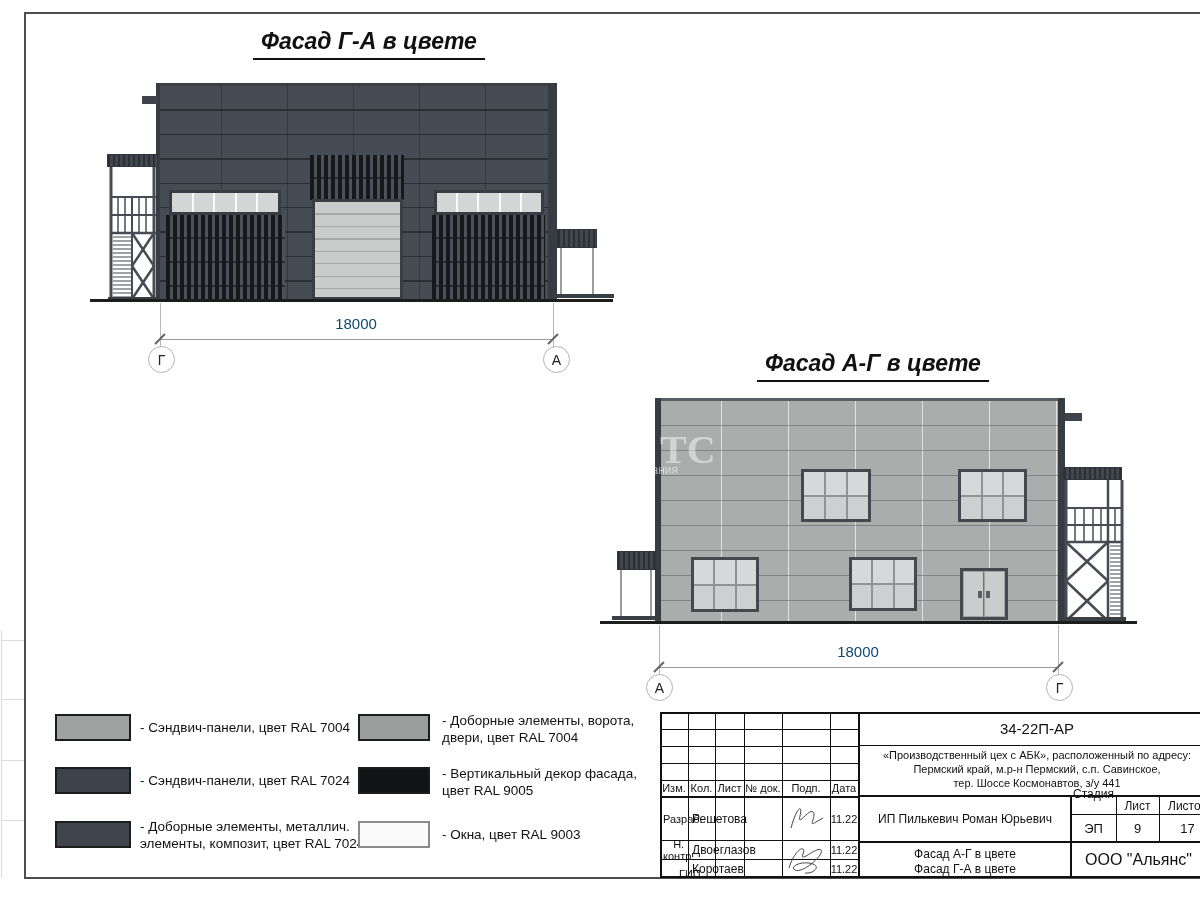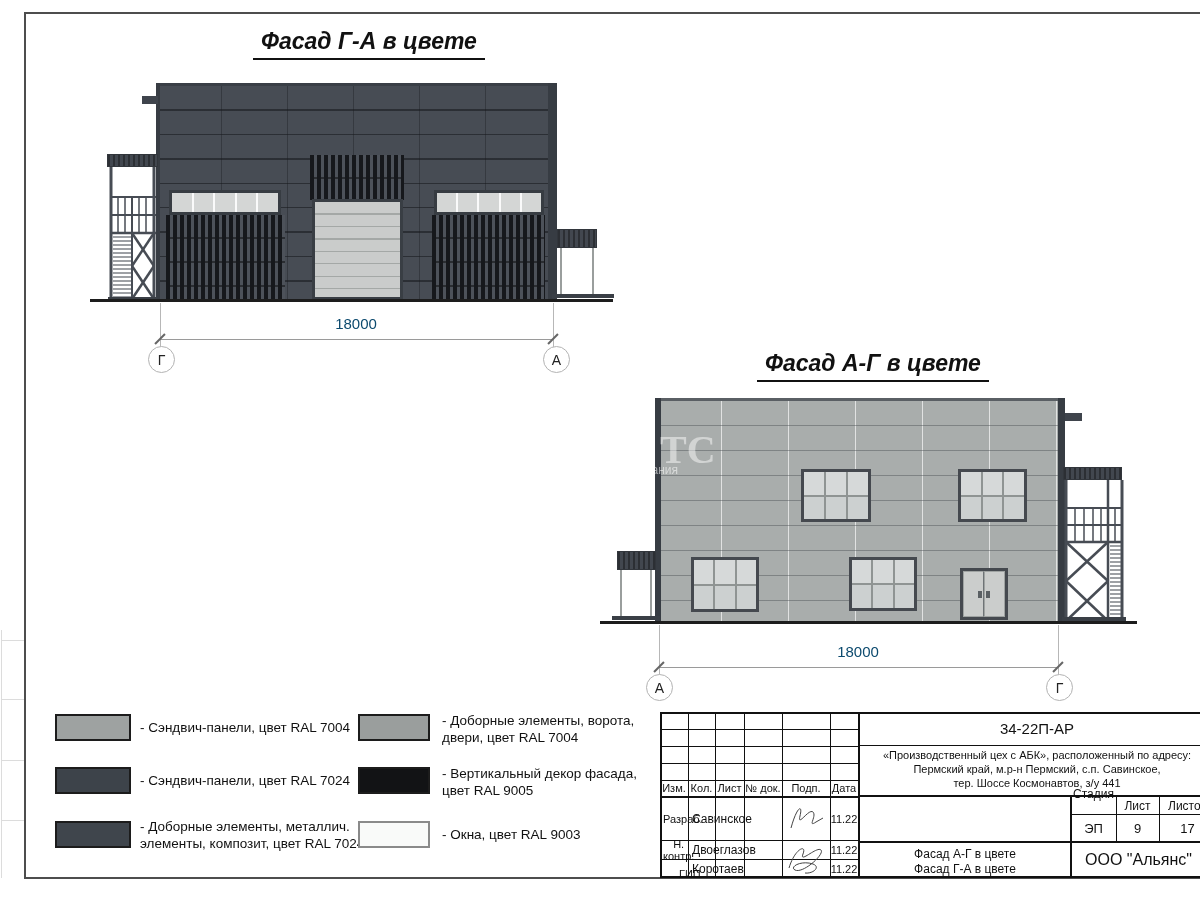--- a/index.html
+++ b/index.html
@@ -344,21 +344,21 @@
     <div class="ln" style="left:410px;top:102px;width:146px;height:1px;"></div>
 
     <div class="cell" style="left:0;top:68px;width:28px;height:16px;">Изм.</div>
     <div class="cell" style="left:28px;top:68px;width:27px;height:16px;">Кол.</div>
     <div class="cell" style="left:55px;top:68px;width:29px;height:16px;">Лист</div>
     <div class="cell" style="left:84px;top:68px;width:38px;height:16px;">№ док.</div>
     <div class="cell" style="left:122px;top:68px;width:48px;height:16px;">Подп.</div>
     <div class="cell" style="left:170px;top:68px;width:28px;height:16px;">Дата</div>
 
     <div class="cell left" style="left:0;top:86px;width:28px;height:42px;font-size:11px;">Разраб.</div>
-    <div class="cell left" style="left:29px;top:86px;width:55px;height:42px;font-size:12px;">Савинское</div>
+    <div class="cell left" style="left:29px;top:86px;width:55px;height:42px;font-size:12px;">Решетова</div>
     <div class="cell" style="left:170px;top:86px;width:28px;height:42px;font-size:11px;">11.22</div>
     <div class="cell left" style="left:0;top:128px;width:28px;height:19px;font-size:11px;">Н. контр.</div>
     <div class="cell left" style="left:29px;top:128px;width:60px;height:19px;font-size:12px;text-align:center;">Двоеглазов</div>
     <div class="cell" style="left:170px;top:128px;width:28px;height:19px;font-size:11px;">11.22</div>
     <div class="cell left" style="left:16px;top:147px;width:28px;height:29px;font-size:11px;">ГИП</div>
     <div class="cell left" style="left:29px;top:147px;width:60px;height:19px;font-size:12px;">Коротаев</div>
     <div class="cell" style="left:170px;top:147px;width:28px;height:19px;font-size:11px;">11.22</div>
 
     <svg class="abs" style="left:123px;top:86px;" width="47" height="42">
       <path d="M8 30 C14 8, 20 6, 17 18 C14 30, 26 10, 30 14 C34 18, 24 30, 33 24 L40 20" fill="none" stroke="#444" stroke-width="1"></path>
@@ -366,20 +366,21 @@
     <svg class="abs" style="left:123px;top:128px;" width="47" height="38">
       <path d="M6 28 C12 8, 24 4, 20 14 C16 24, 34 6, 38 10 C42 14, 20 34, 12 30 C6 27, 18 20, 30 24 C38 27, 30 34, 22 33" fill="none" stroke="#444" stroke-width="1"></path>
     </svg>
 
     <div class="cell" style="left:198px;top:0;width:358px;height:33px;font-size:15px;">34-22П-АР</div>
     <div class="abs" style="left:198px;top:36px;width:358px;text-align:center;font-size:11px;line-height:14px;">
       <div>«Производственный цех с АБК», расположенный по адресу:</div>
       <div>Пермский край, м.р-н Пермский, с.п. Савинское,</div>
       <div>тер. Шоссе Космонавтов, з/у 441</div>
     </div>
+    <div class="cell" style="left:200px;top:85px;width:210px;height:44px;font-size:12px;">ИП Пилькевич Роман Юрьевич</div>
 
     <div class="cell" style="left:411px;top:73px;width:45px;height:17px;font-size:12px;">Стадия</div>
     <div class="cell" style="left:456px;top:85px;width:43px;height:17px;font-size:12px;">Лист</div>
     <div class="cell" style="left:499px;top:85px;width:57px;height:17px;font-size:12px;">Листов</div>
     <div class="cell" style="left:411px;top:103px;width:45px;height:26px;font-size:13px;">ЭП</div>
     <div class="cell" style="left:456px;top:103px;width:43px;height:26px;font-size:13px;">9</div>
     <div class="cell" style="left:499px;top:103px;width:57px;height:26px;font-size:13px;">17</div>
 
     <div class="abs" style="left:200px;top:135px;width:210px;text-align:center;font-size:12px;line-height:15px;">
       <div>Фасад А-Г в цвете</div>

